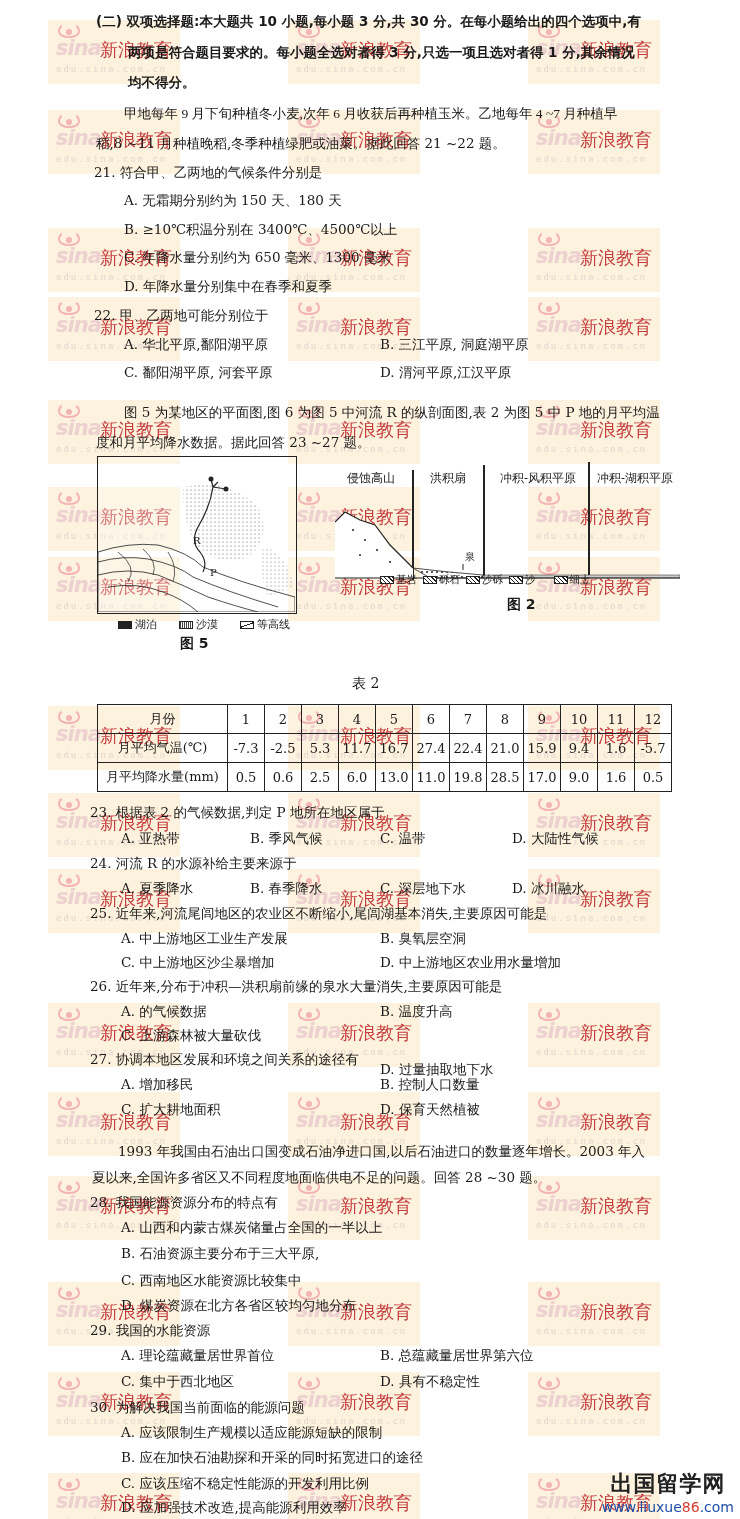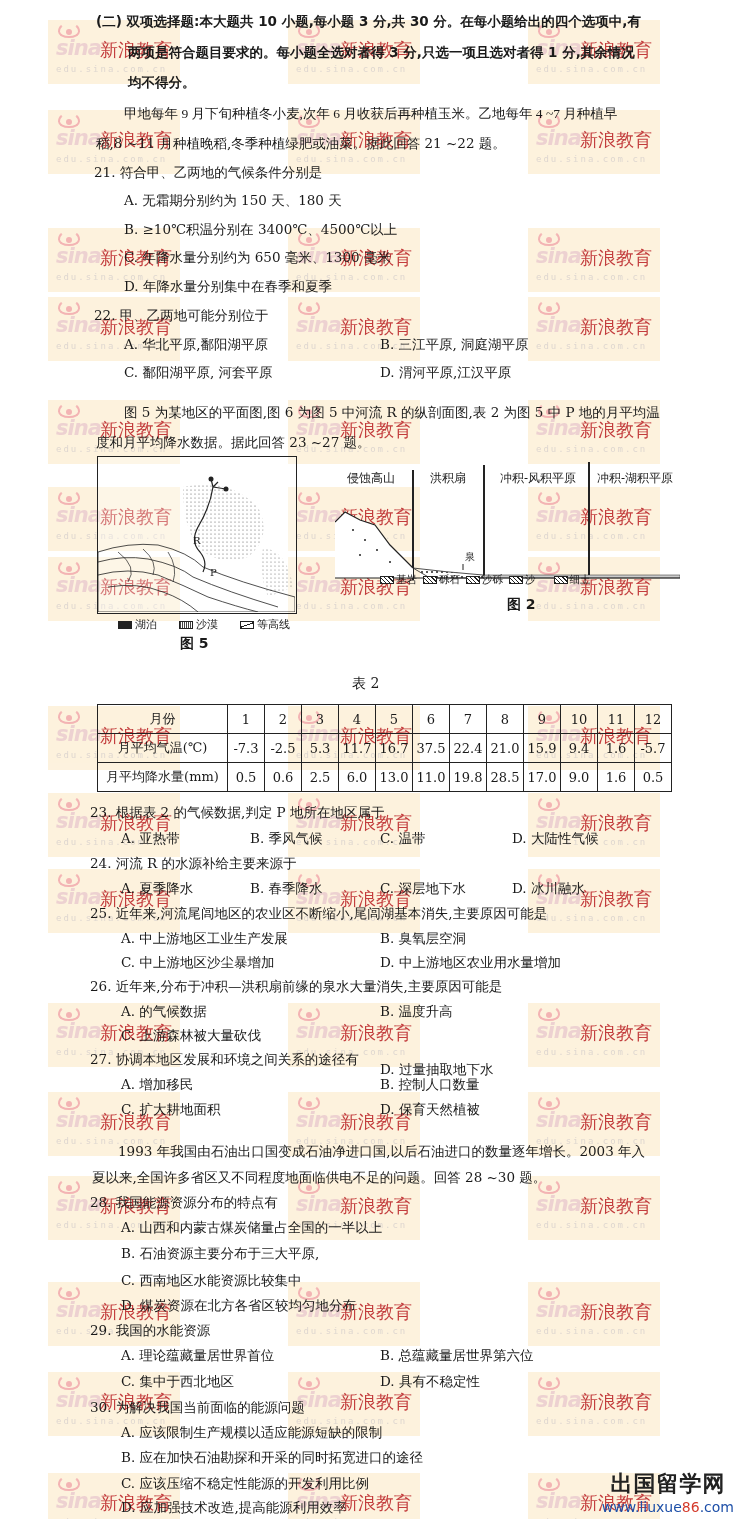--- a/index.html
+++ b/index.html
@@ -439,21 +439,21 @@
     <td class="c">11</td>
     <td class="c">12</td>
   </tr>
   <tr>
     <td class="hd">月平均气温(℃)</td>
     <td class="c">-7.3</td>
     <td class="c">-2.5</td>
     <td class="c">5.3</td>
     <td class="c">11.7</td>
     <td class="c">16.7</td>
-    <td class="c">37.5</td>
+    <td class="c">27.4</td>
     <td class="c">22.4</td>
     <td class="c">21.0</td>
     <td class="c">15.9</td>
     <td class="c">9.4</td>
     <td class="c">1.6</td>
     <td class="c">-5.7</td>
   </tr>
   <tr>
     <td class="hd">月平均降水量(mm)</td>
     <td class="c">0.5</td>

